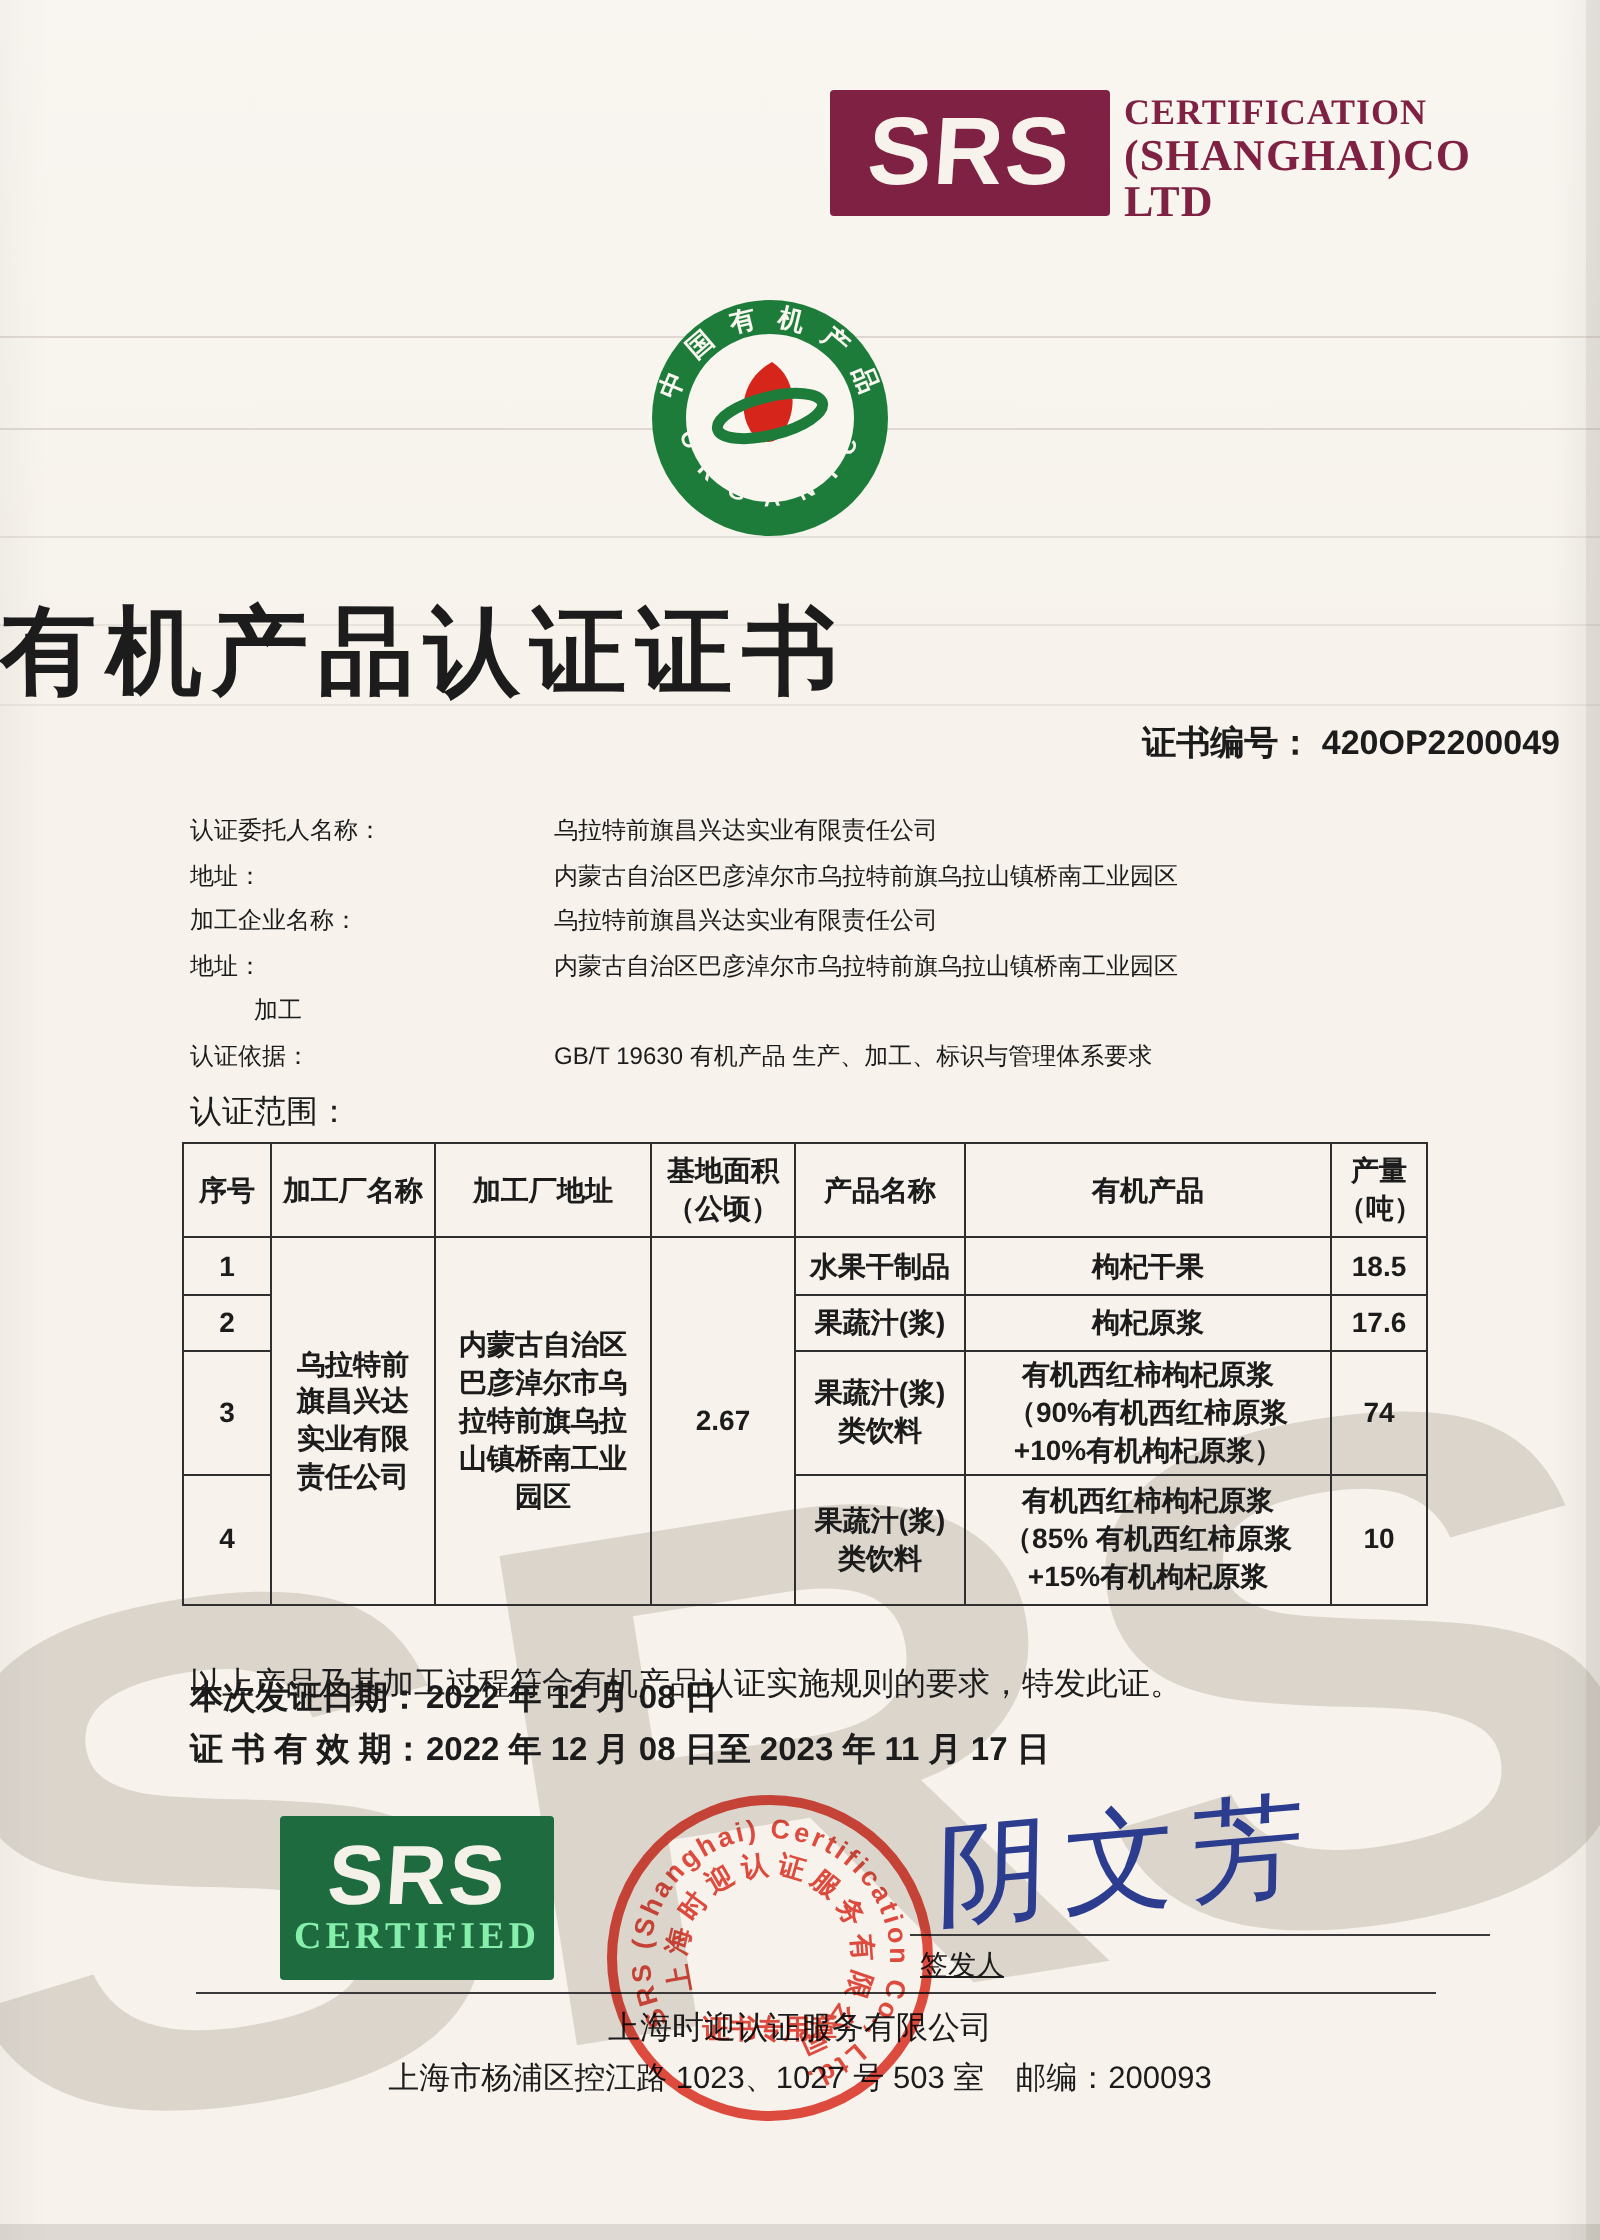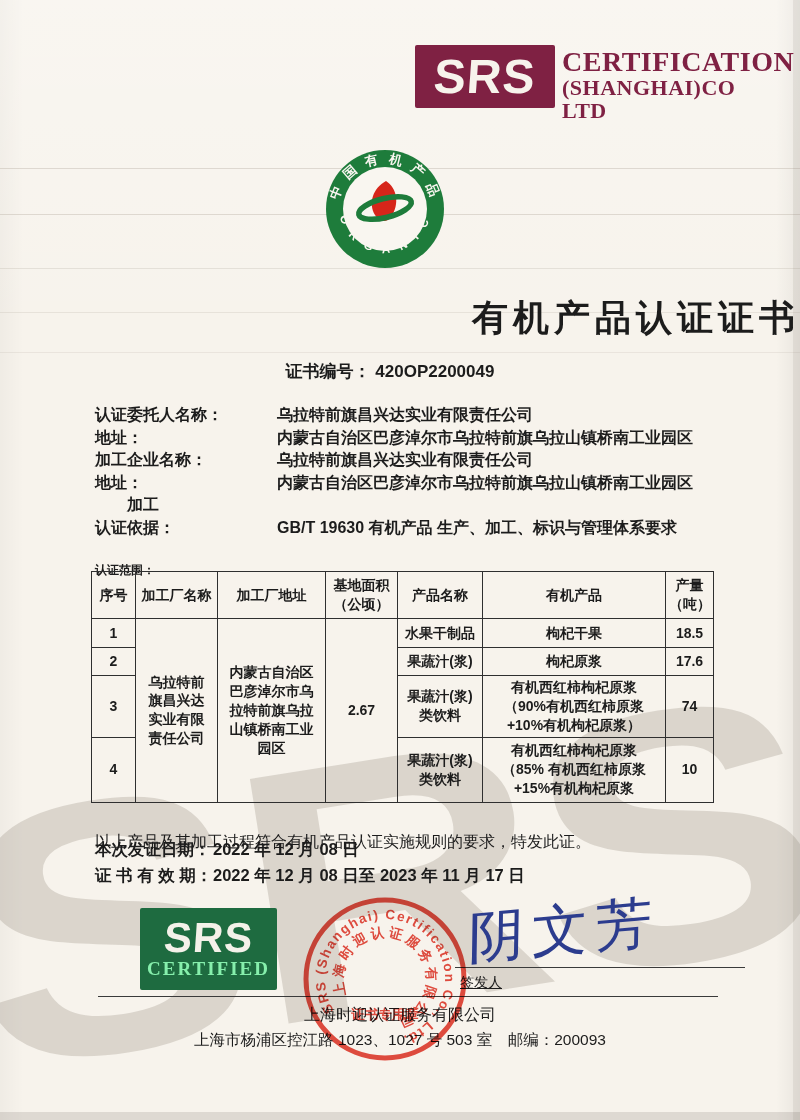--- a/index.html
+++ b/index.html
@@ -29,39 +29,39 @@
     display:flex;align-items:center;justify-content:center;z-index:2;border-radius:2px;
   }
   .srs-box span{
     color:#f7f3ec;font-weight:800;font-size:48px;letter-spacing:1px;
     transform:skewX(-4deg);font-family:"Liberation Sans",sans-serif;
   }
   .org-name{
     left:562px;top:47px;width:220px;color:#7f2143;z-index:2;
     font-family:"Liberation Serif",serif;font-weight:bold;line-height:1.05;
   }
-  .org-name .l1{font-size:28px;letter-spacing:0.5px;}
+  .org-name .l1{font-size:18px;letter-spacing:0.5px;}
   .org-name .l2{font-size:22px;letter-spacing:0.5px;}
   
   .emblem{left:323px;top:147px;z-index:2;}
   
   .title{
-    left:0;top:294px;width:800px;text-align:right;
+    left:0;top:294px;width:800px;text-align:left;
     font-family:"Liberation Serif",serif;font-weight:600;
-    font-size:36px;letter-spacing:5px;z-index:2;
+    font-size:48px;letter-spacing:5px;z-index:2;
   }
   .certno{
-    left:0;top:360px;width:780px;text-align:center;font-weight:bold;font-size:17px;z-index:2;
+    left:0;top:360px;width:780px;text-align:right;font-weight:bold;font-size:17px;z-index:2;
   }
   
   .fields{left:95px;top:404px;width:620px;z-index:2;}
-  .field-row{display:flex;line-height:22.6px;font-size:16px;font-weight:bold;}
+  .field-row{display:flex;line-height:22.6px;font-size:12px;font-weight:normal;}
   .field-label{width:150px;flex:0 0 150px;}
   .field-value{flex:1;margin-left:32px;}
-  .scope{left:95px;top:562px;font-size:12px;font-weight:bold;z-index:2;}
+  .scope{left:95px;top:546px;font-size:16px;font-weight:normal;z-index:2;}
   
   .tblwrap{left:91px;top:571px;z-index:2;}
   table.cert{border-collapse:collapse;table-layout:fixed;width:622px;background:transparent;}
   table.cert th,table.cert td{
     border:1px solid #2f2f2f;text-align:center;vertical-align:middle;
     font-size:14px;font-weight:bold;white-space:pre-line;padding:2px 3px;line-height:1.35;
   }
   table.cert th{height:42px;}
   tr.r1 td{height:24px;}
   tr.r2 td{height:23px;}

